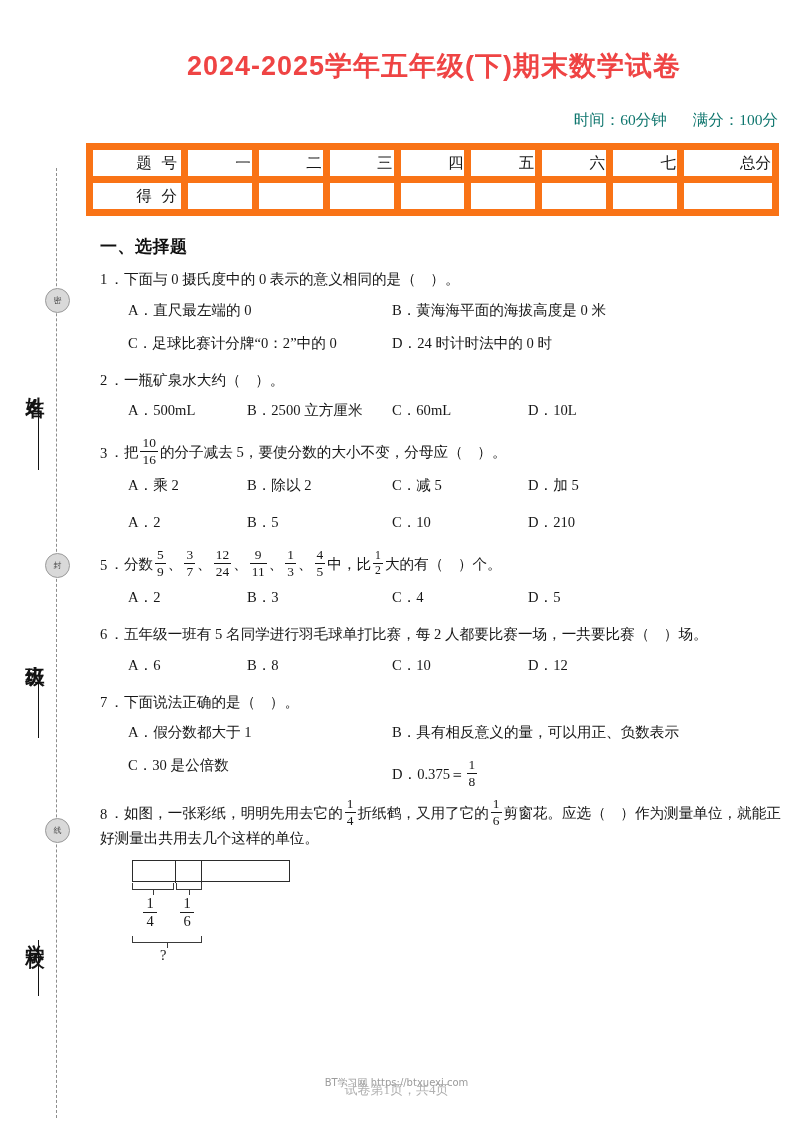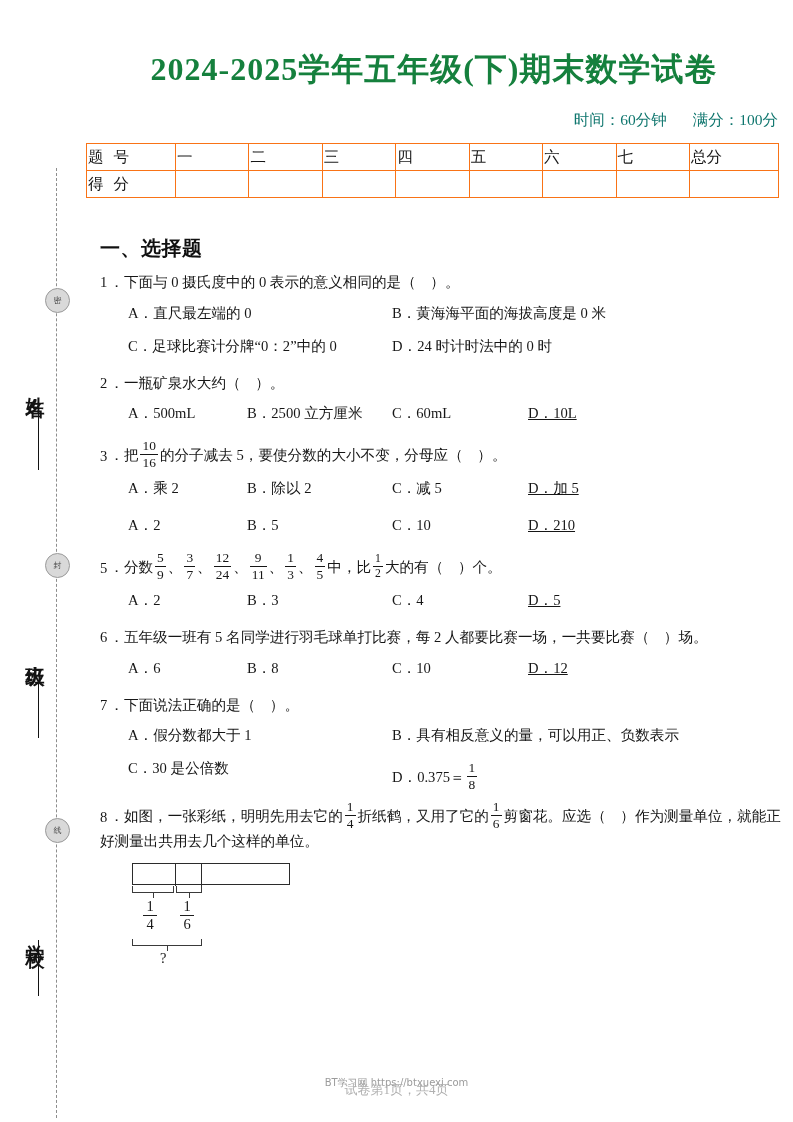--- a/index.html
+++ b/index.html
@@ -76,25 +76,25 @@
     position: absolute;
     left: 84px; top: 0;
     width: 700px; height: 1122px;
   }
 
   #paper-title {
     position: absolute;
     left: 0; top: 48px;
     width: 700px;
     text-align: center;
-    font-family: Liberation Serif, serif;
-    font-size: 32px;
+    font-family: Liberation Sans, sans-serif;
+    font-size: 27px;
     font-weight: bold;
     letter-spacing: 1px;
-    color: #15803d;
+    color: #ef4444;
     white-space: nowrap;
   }
 
   #exam-meta {
     position: absolute;
     right: 6px; top: 110px;
     font-size: 15.5px;
     color: #0f766e;
     white-space: nowrap;
   }
@@ -102,42 +102,42 @@
 
   
   #score-table {
     position: absolute;
     left: 2px; top: 143px;
     width: 693px;
     border-collapse: collapse;
     table-layout: fixed;
   }
   #score-table td {
-    border: 1px solid #f97316;
+    border: 7px solid #f97316;
     height: 24px;
-    text-align: left;
+    text-align: right;
     vertical-align: middle;
     font-size: 15.5px;
     color: #161616;
   }
   #score-table td.hdr-cell { letter-spacing: 3px; width: 86px; }
   #score-table td.sum-cell { width: 86px; }
 
   
   #questions {
     position: absolute;
     left: 16px; top: 238px;
     width: 684px;
     font-size: 14.6px;
     line-height: 1.0;
     color: #161616;
   }
   .section-head {
     font-weight: bold;
-    font-size: 20px;
+    font-size: 17px;
     letter-spacing: 0.5px;
     margin: 0 0 13px 0;
     color: #101010;
   }
   .q { margin: 0 0 7px 0; }
   .q-stem {
     margin: 0 0 8px 0;
     line-height: 1.55;
   }
   .q-stem .qnum { margin-right: 2px; }
@@ -151,21 +151,21 @@
   .opt-row.tall { height: 36px; }
   .opt {
     position: absolute;
     white-space: nowrap;
     top: 4px;
   }
   
   .c1 { left: 28px; text-align: right; }
   .c2 { left: 147px; }
   .c3 { left: 292px; }
-  .c4 { left: 428px; text-decoration: underline; }
+  .c4 { left: 428px; }
   
   .h1 { left: 28px; }
   .h2 { left: 292px; }
 
   
   .frac {
     display: inline-block;
     vertical-align: -0.45em;
     text-align: center;
     margin: 0 2px;

